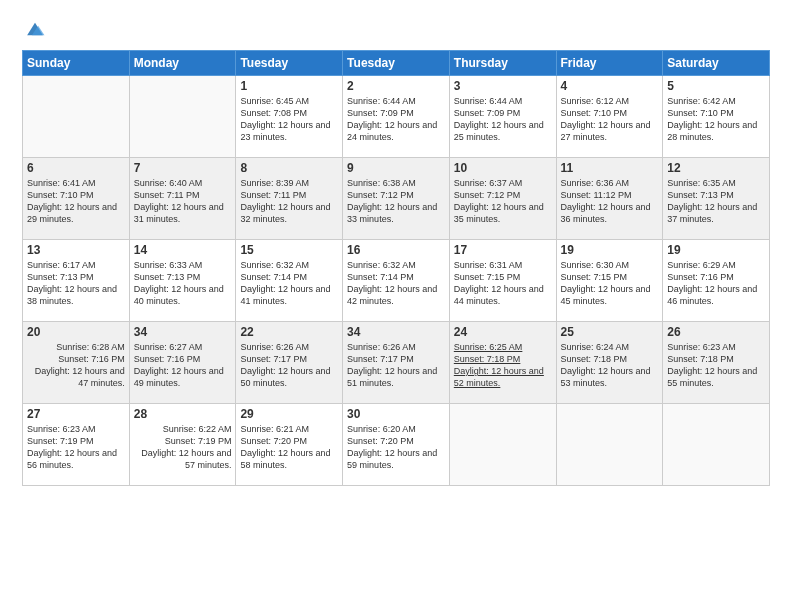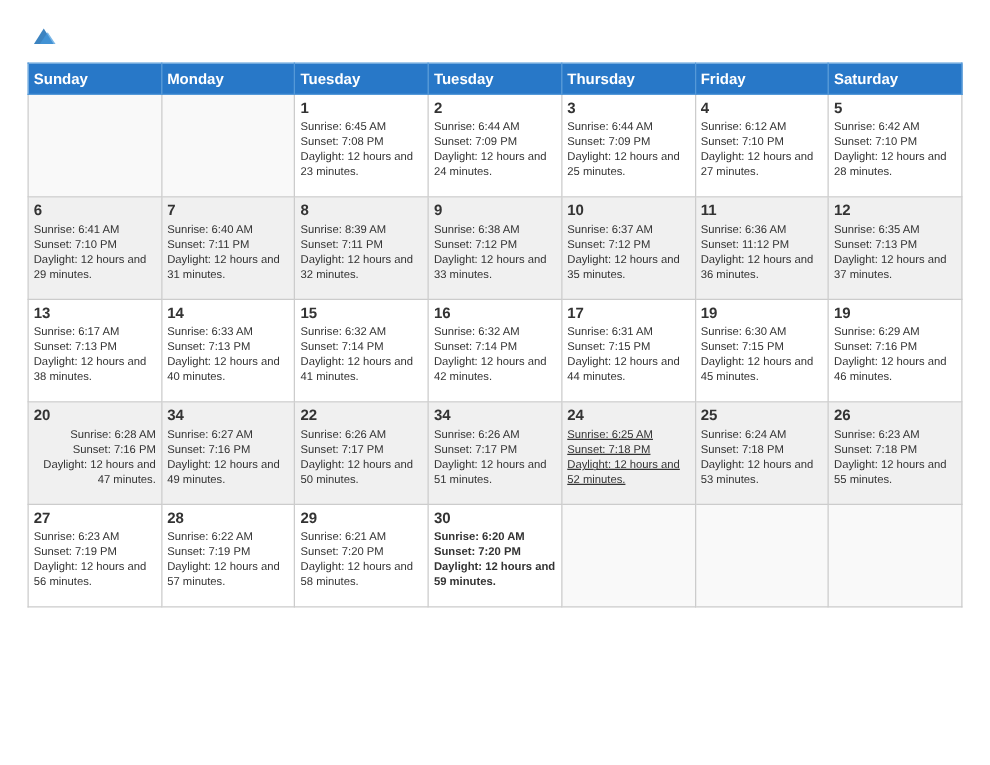--- a/index.html
+++ b/index.html
@@ -306,33 +306,33 @@
         </tr>
         <tr>
           <td>
             <span class="day-number">27</span>
             <div class="day-info" style="white-space: pre-line;">Sunrise: 6:23 AM
 Sunset: 7:19 PM
 Daylight: 12 hours and 56 minutes.</div>
           </td>
           <td>
             <span class="day-number">28</span>
-            <div class="day-info" style="white-space: pre-line;">Sunrise: 6:22 AM
+            <div class="day-info" style="white-space: pre-line; text-align: right;">Sunrise: 6:22 AM
 Sunset: 7:19 PM
 Daylight: 12 hours and 57 minutes.</div>
           </td>
           <td>
             <span class="day-number">29</span>
             <div class="day-info" style="white-space: pre-line;">Sunrise: 6:21 AM
 Sunset: 7:20 PM
 Daylight: 12 hours and 58 minutes.</div>
           </td>
           <td>
             <span class="day-number">30</span>
-            <div class="day-info" style="white-space: pre-line; font-weight: bold;">Sunrise: 6:20 AM
+            <div class="day-info" style="white-space: pre-line;">Sunrise: 6:20 AM
 Sunset: 7:20 PM
 Daylight: 12 hours and 59 minutes.</div>
           </td>
           <td class="empty"></td>
           <td class="empty"></td>
           <td class="empty"></td>
         </tr>
       </tbody>
   </table>
 </div>

